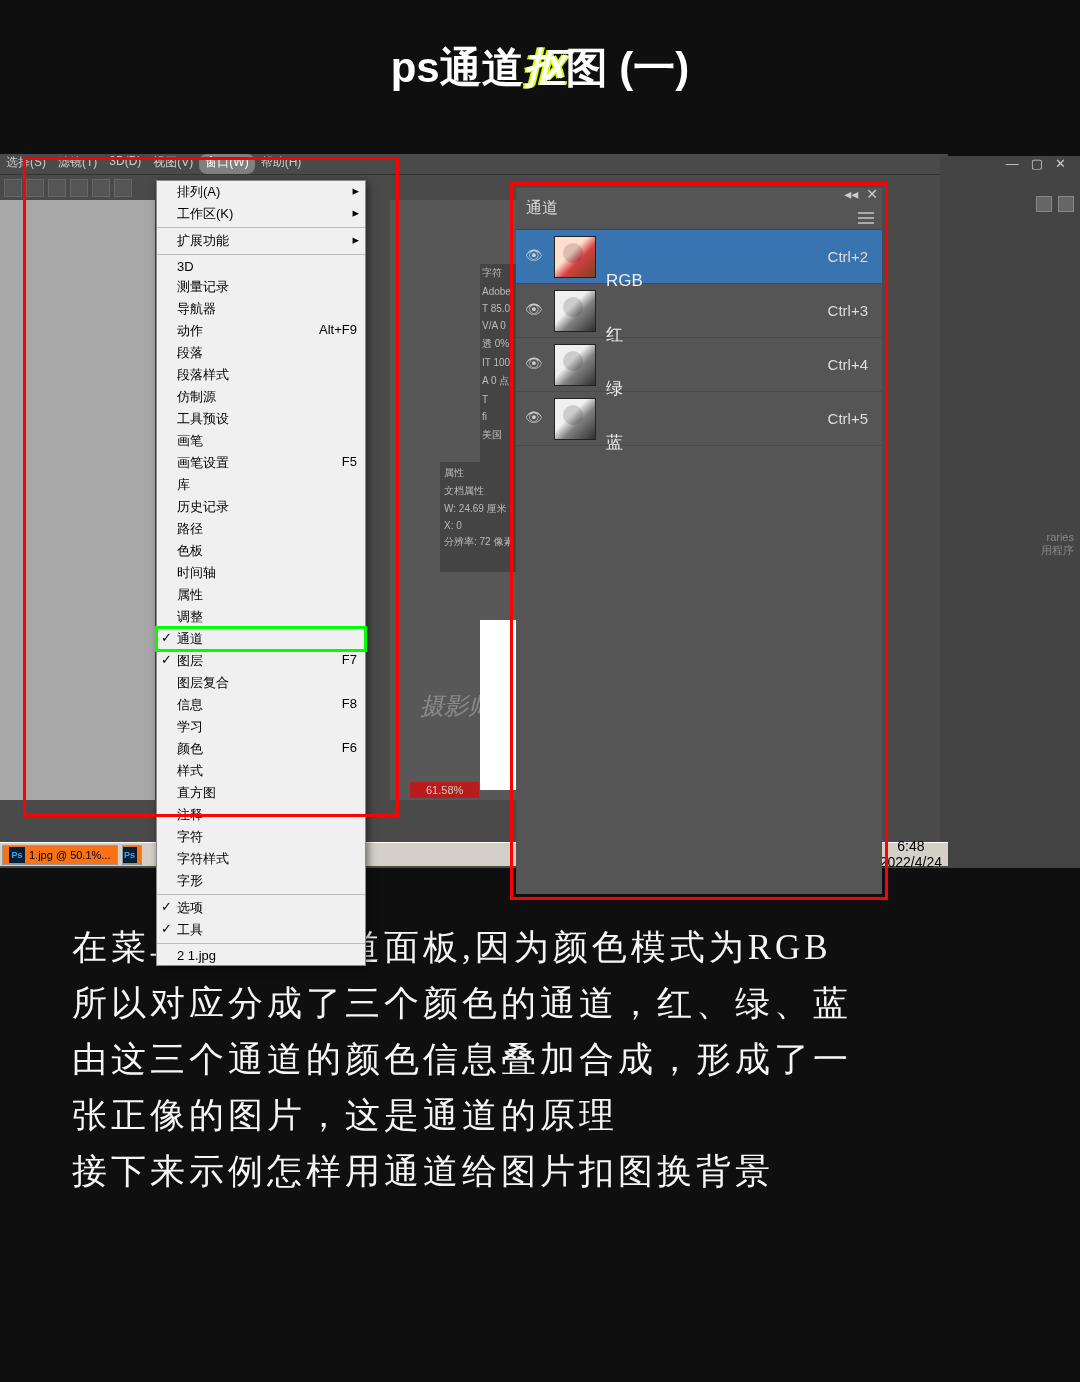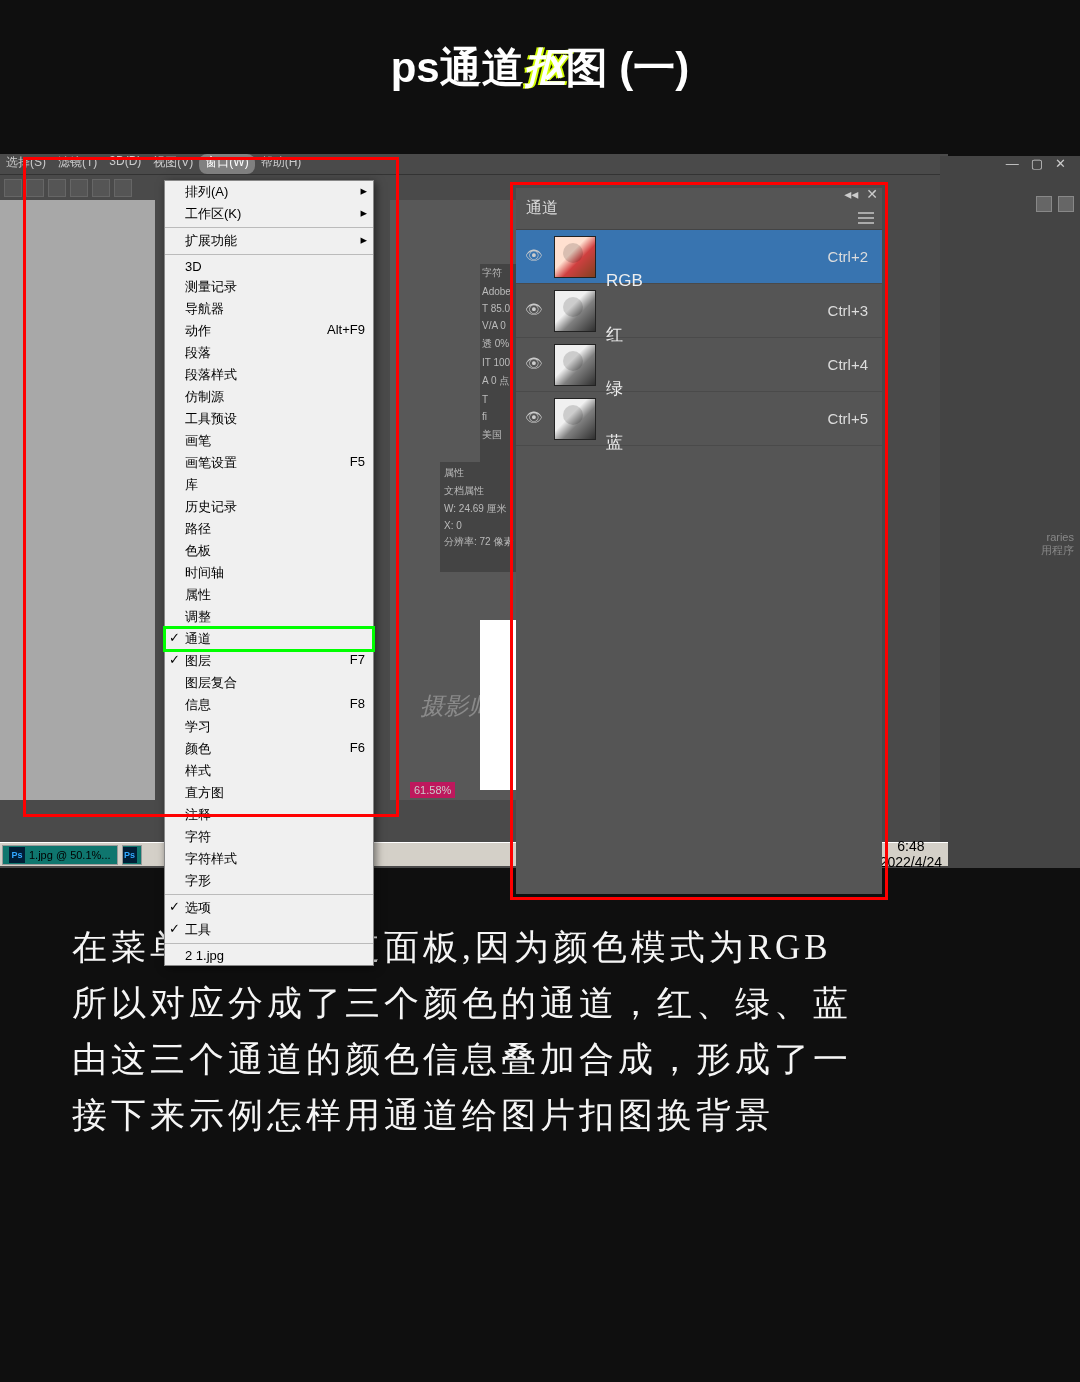--- a/index.html
+++ b/index.html
@@ -89,21 +89,21 @@
   width: 80px;
   height: 110px;
   background: #444;
   color: #bbb;
   font-size: 10px;
   padding: 4px;
 }
 .prop-panel div { margin-bottom: 4px; }
 .dropdown {
   position: absolute;
-  left: 164px;
+  left: 156px;
   top: 180px;
   width: 210px;
   background: #f0f0f0;
   border: 1px solid #888;
   box-shadow: 2px 2px 8px rgba(0,0,0,0.5);
   font-size: 13px;
   color: #000;
   z-index: 20;
 }
 .dropdown-item {
@@ -287,21 +287,21 @@
   top: 842px;
   width: 948px;
   height: 24px;
   background: #d4d0c8;
   display: flex;
   align-items: center;
   border-top: 1px solid #fff;
 }
 .taskbar-item {
   height: 20px;
-  background: #0f766e;
+  background: #f97316;
   border: 1px solid #999;
   margin: 0 2px;
   padding: 0 6px;
   font-size: 11px;
   display: flex;
   align-items: center;
 }
 .taskbar-ps {
   width: 16px; height: 16px;
   background: #001e36;
@@ -327,22 +327,22 @@
   font-size: 24px;
   font-style: italic;
   z-index: 5;
 }
 .zoom-info {
   position: absolute;
   left: 410px;
   top: 782px;
   color: #ccc;
   font-size: 11px;
-  background: #be185d;
-  padding: 2px 4px;
+  background: #b91c1c;
+  padding: 2px 16px;
 }
 .caption {
   position: absolute;
   left: 72px;
   top: 920px;
   width: 940px;
   color: #f5f5f5;
   font-size: 35px;
   line-height: 1.6;
   letter-spacing: 4px;
@@ -533,14 +533,15 @@
   <div class="taskbar-clock">
     <div>6:48</div>
     <div>2022/4/24</div>
   </div>
 </div>
 
 <div class="caption">
   <div>在菜单栏打开通道面板,因为颜色模式为RGB</div>
   <div>所以对应分成了三个颜色的通道，红、绿、蓝</div>
   <div>由这三个通道的颜色信息叠加合成，形成了一</div>
+  <div>张正像的图片，这是通道的原理</div>
   <div>接下来示例怎样用通道给图片扣图换背景</div>
 </div>
 
 </body></html>

